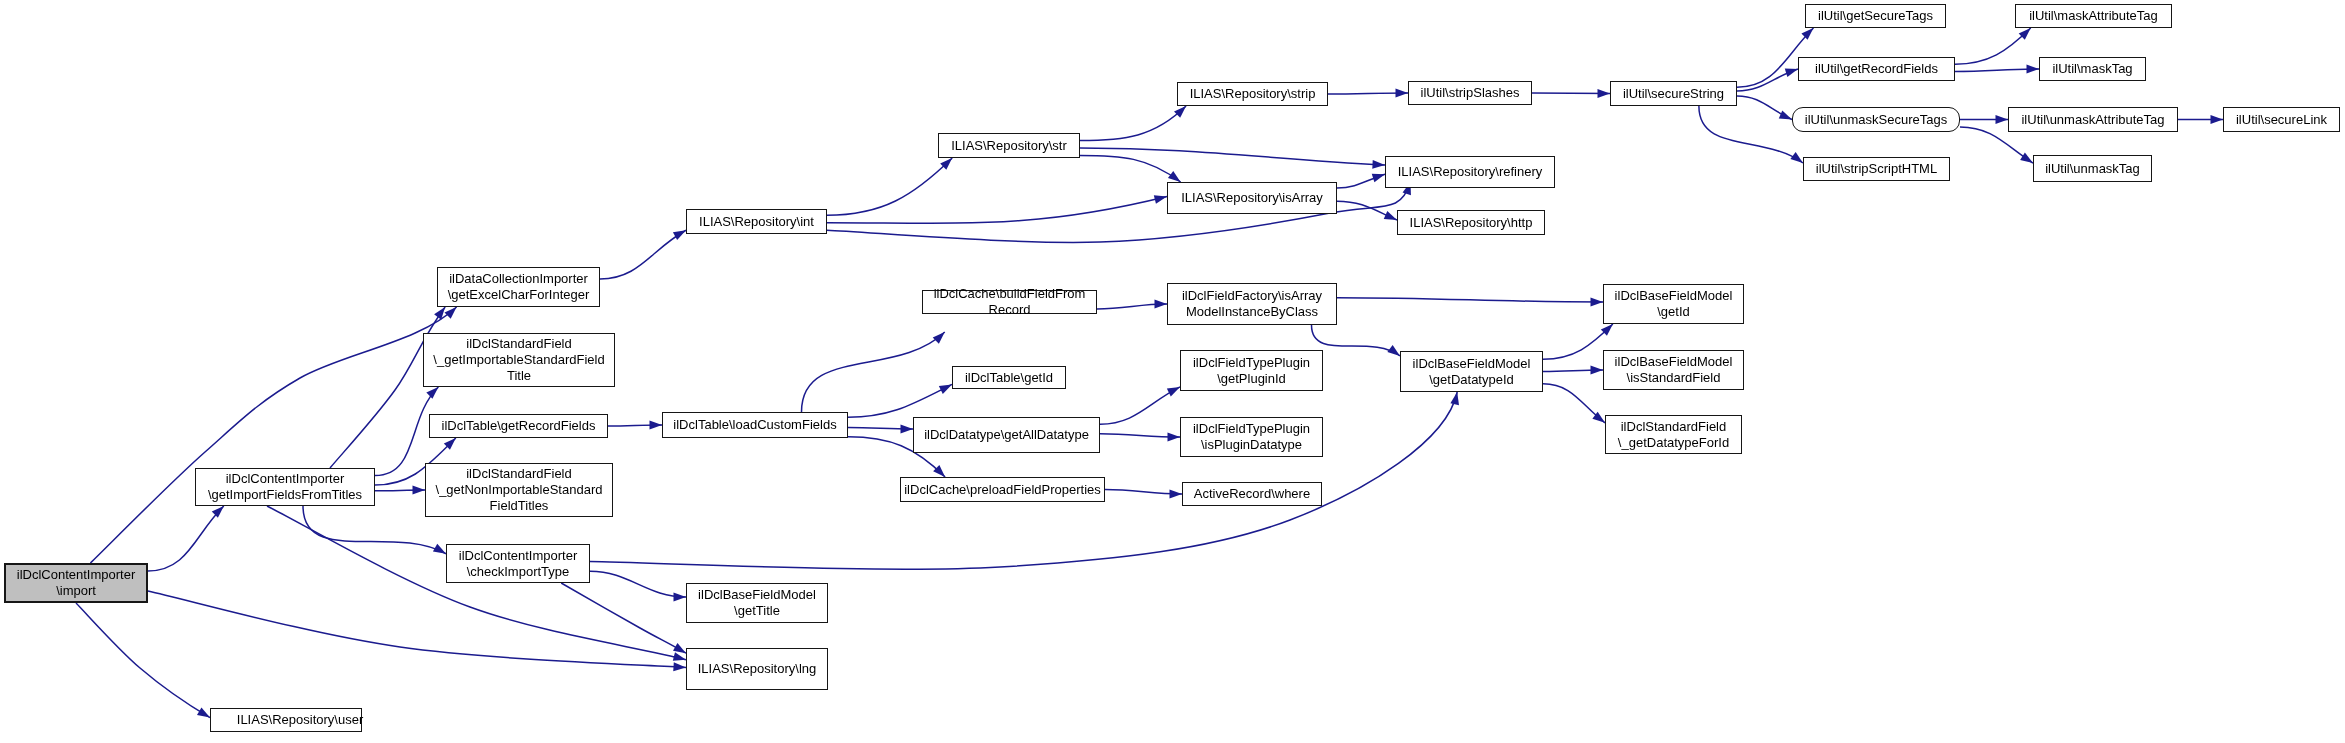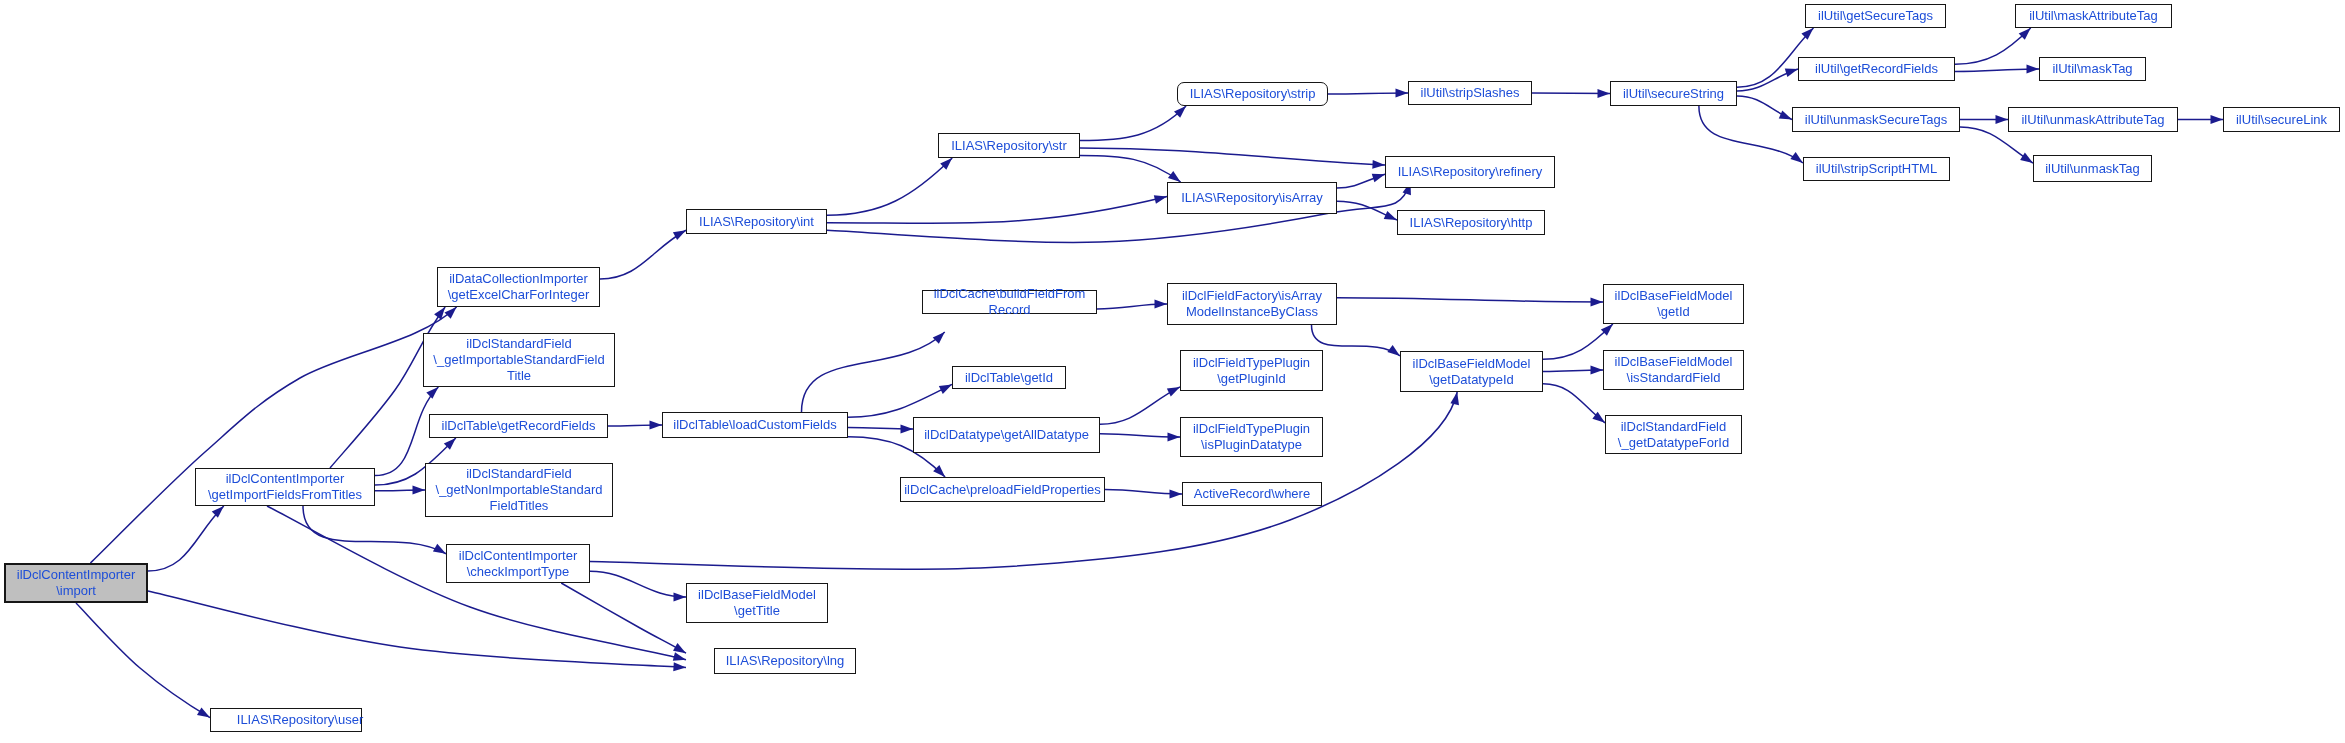--- a/index.html
+++ b/index.html
@@ -3,21 +3,21 @@
 <meta charset="utf-8">
 <style>
   html,body{margin:0;padding:0;background:#ffffff;}
   .canvas{position:relative;overflow:hidden;font-family:"Liberation Sans",sans-serif;background:#ffffff;}
   .edges{position:absolute;left:0;top:0;}
   .node{
     position:absolute;box-sizing:border-box;
     background:#ffffff;border:1.5px solid #161616;
     display:flex;align-items:center;justify-content:center;
     text-align:center;white-space:pre-line;
-    font-size:13px;line-height:16px;color:#1d4ed8;
+    font-size:13px;line-height:16px;color:#000000;
     padding:1px 3px;cursor:pointer;
   }
   .node.highlight{background:#bfbfbf;border-width:2px;}
 </style>
 </head>
 <body>
 
 <div class="canvas" style="width: 2345px; height: 743px;">
     <svg width="2345" height="743" viewBox="0 0 2345 743" class="edges">
       <path d="M90.39999999999999,563 C109.5,544.5 170.06666666666666,482.8333333333333 205,452 C239.93333333333334,421.1666666666667 258.0733333333333,402.1666666666667 300,378 C341.9266666666667,353.8333333333333 420.71025405927844,341.85391966459036 456.56,307" fill="none" stroke="#1b1b8e" stroke-width="1.5"></path>
@@ -128,28 +128,28 @@
     <div class="node" style="left: 429px; top: 414px; width: 179px; height: 24px;">ilDclTable\getRecordFields</div>
     <div class="node" style="left: 425px; top: 463px; width: 188px; height: 54px;">ilDclStandardField
 \_getNonImportableStandard
 FieldTitles</div>
     <div class="node" style="left: 446px; top: 544px; width: 144px; height: 39px;">ilDclContentImporter
 \checkImportType</div>
     <div class="node" style="left: 686px; top: 209px; width: 141px; height: 25px;">ILIAS\Repository\int</div>
     <div class="node" style="left: 662px; top: 412px; width: 186px; height: 26px;">ilDclTable\loadCustomFields</div>
     <div class="node" style="left: 686px; top: 583px; width: 142px; height: 40px;">ilDclBaseFieldModel
 \getTitle</div>
-    <div class="node" style="left: 686px; top: 648px; width: 142px; height: 26px; margin-left: 28px;">ILIAS\Repository\lng</div>
+    <div class="node" style="left: 686px; top: 648px; width: 142px; height: 42px;">ILIAS\Repository\lng</div>
     <div class="node" style="left: 938px; top: 133px; width: 142px; height: 25px;">ILIAS\Repository\str</div>
     <div class="node" style="left: 922px; top: 290px; width: 175px; height: 24px;">ilDclCache\buildFieldFrom
 Record</div>
     <div class="node" style="left: 952px; top: 366px; width: 114px; height: 23px;">ilDclTable\getId</div>
     <div class="node" style="left: 913px; top: 417px; width: 187px; height: 36px;">ilDclDatatype\getAllDatatype</div>
     <div class="node" style="left: 900px; top: 477px; width: 205px; height: 25px;">ilDclCache\preloadFieldProperties</div>
-    <div class="node" style="left: 1177px; top: 82px; width: 151px; height: 24px; border-radius: 7px;">ILIAS\Repository\strip</div>
+    <div class="node" style="left: 1177px; top: 82px; width: 151px; height: 24px;">ILIAS\Repository\strip</div>
     <div class="node" style="left: 1167px; top: 182px; width: 170px; height: 32px;">ILIAS\Repository\isArray</div>
     <div class="node" style="left: 1167px; top: 283px; width: 170px; height: 42px;">ilDclFieldFactory\isArray
 ModelInstanceByClass</div>
     <div class="node" style="left: 1180px; top: 350px; width: 143px; height: 41px;">ilDclFieldTypePlugin
 \getPluginId</div>
     <div class="node" style="left: 1180px; top: 417px; width: 143px; height: 40px;">ilDclFieldTypePlugin
 \isPluginDatatype</div>
     <div class="node" style="left: 1182px; top: 482px; width: 140px; height: 24px;">ActiveRecord\where</div>
     <div class="node" style="left: 1408px; top: 81px; width: 124px; height: 24px;">ilUtil\stripSlashes</div>
     <div class="node" style="left: 1385px; top: 156px; width: 170px; height: 32px;">ILIAS\Repository\refinery</div>
@@ -158,20 +158,20 @@
 \getDatatypeId</div>
     <div class="node" style="left: 1610px; top: 81px; width: 127px; height: 25px;">ilUtil\secureString</div>
     <div class="node" style="left: 1603px; top: 284px; width: 141px; height: 40px;">ilDclBaseFieldModel
 \getId</div>
     <div class="node" style="left: 1603px; top: 350px; width: 141px; height: 40px;">ilDclBaseFieldModel
 \isStandardField</div>
     <div class="node" style="left: 1605px; top: 415px; width: 137px; height: 39px;">ilDclStandardField
 \_getDatatypeForId</div>
     <div class="node" style="left: 1805px; top: 4px; width: 141px; height: 24px;">ilUtil\getSecureTags</div>
     <div class="node" style="left: 1798px; top: 57px; width: 157px; height: 24px;">ilUtil\getRecordFields</div>
-    <div class="node" style="left: 1792px; top: 107px; width: 168px; height: 25px;">ilUtil\unmaskSecureTags</div>
+    <div class="node" style="left: 1792px; top: 107px; width: 168px; height: 25px; border-radius: 11px;">ilUtil\unmaskSecureTags</div>
     <div class="node" style="left: 1803px; top: 157px; width: 147px; height: 24px;">ilUtil\stripScriptHTML</div>
     <div class="node" style="left: 2015px; top: 4px; width: 157px; height: 24px;">ilUtil\maskAttributeTag</div>
     <div class="node" style="left: 2039px; top: 57px; width: 107px; height: 24px;">ilUtil\maskTag</div>
     <div class="node" style="left: 2008px; top: 107px; width: 170px; height: 25px;">ilUtil\unmaskAttributeTag</div>
     <div class="node" style="left: 2223px; top: 107px; width: 117px; height: 25px;">ilUtil\secureLink</div>
     <div class="node" style="left: 2033px; top: 155px; width: 119px; height: 27px;">ilUtil\unmaskTag</div>
   </div>
 
 </body></html>

